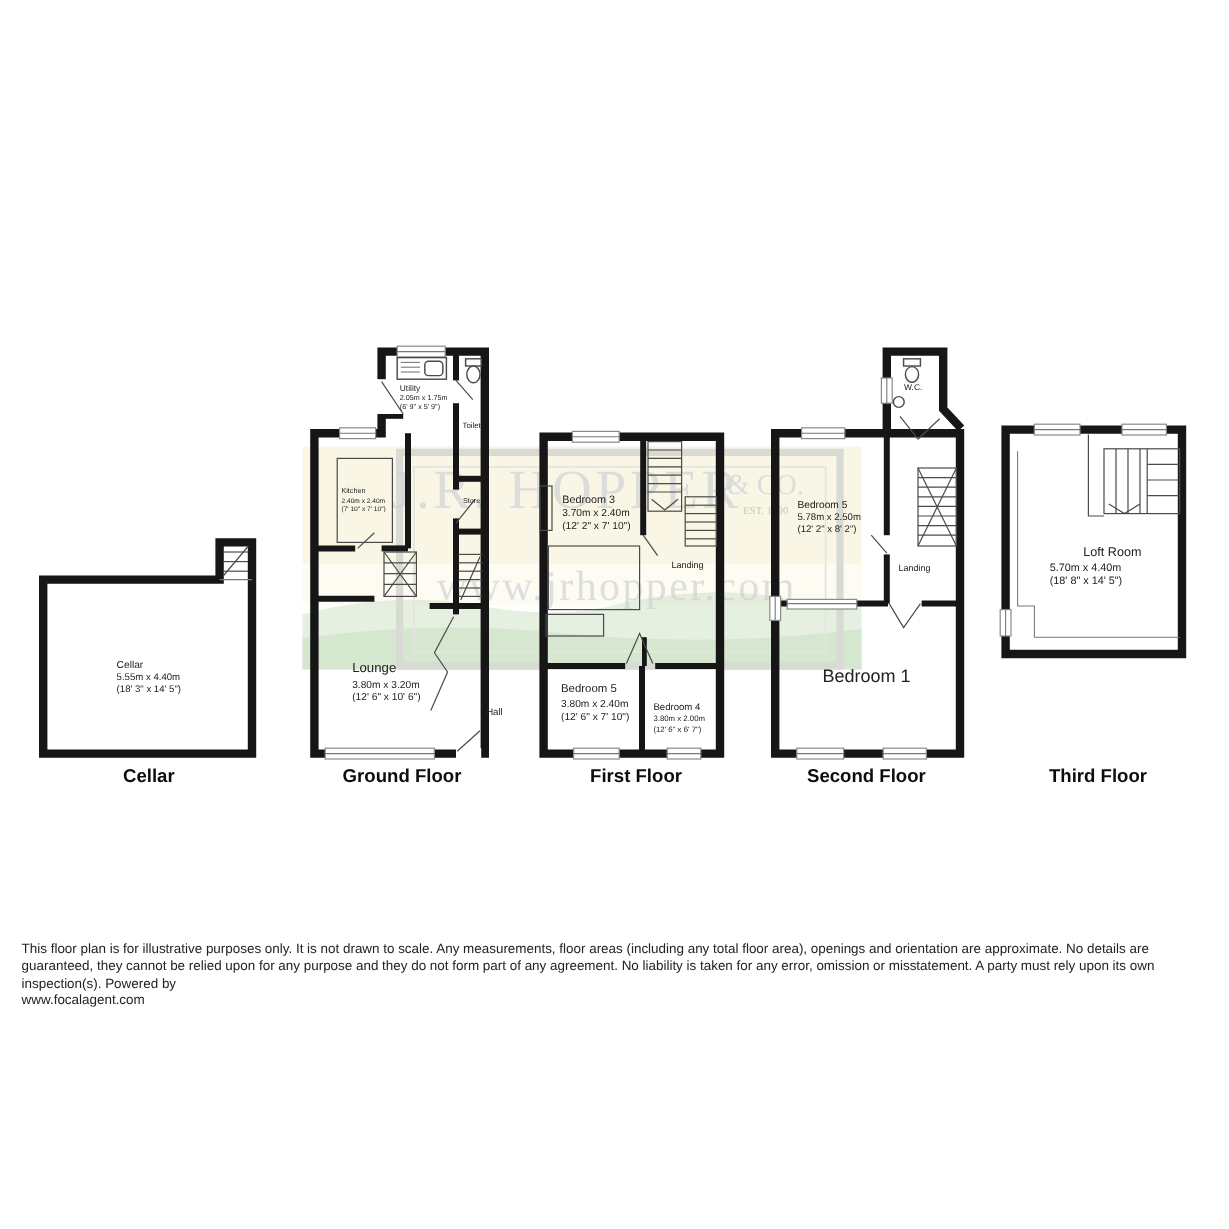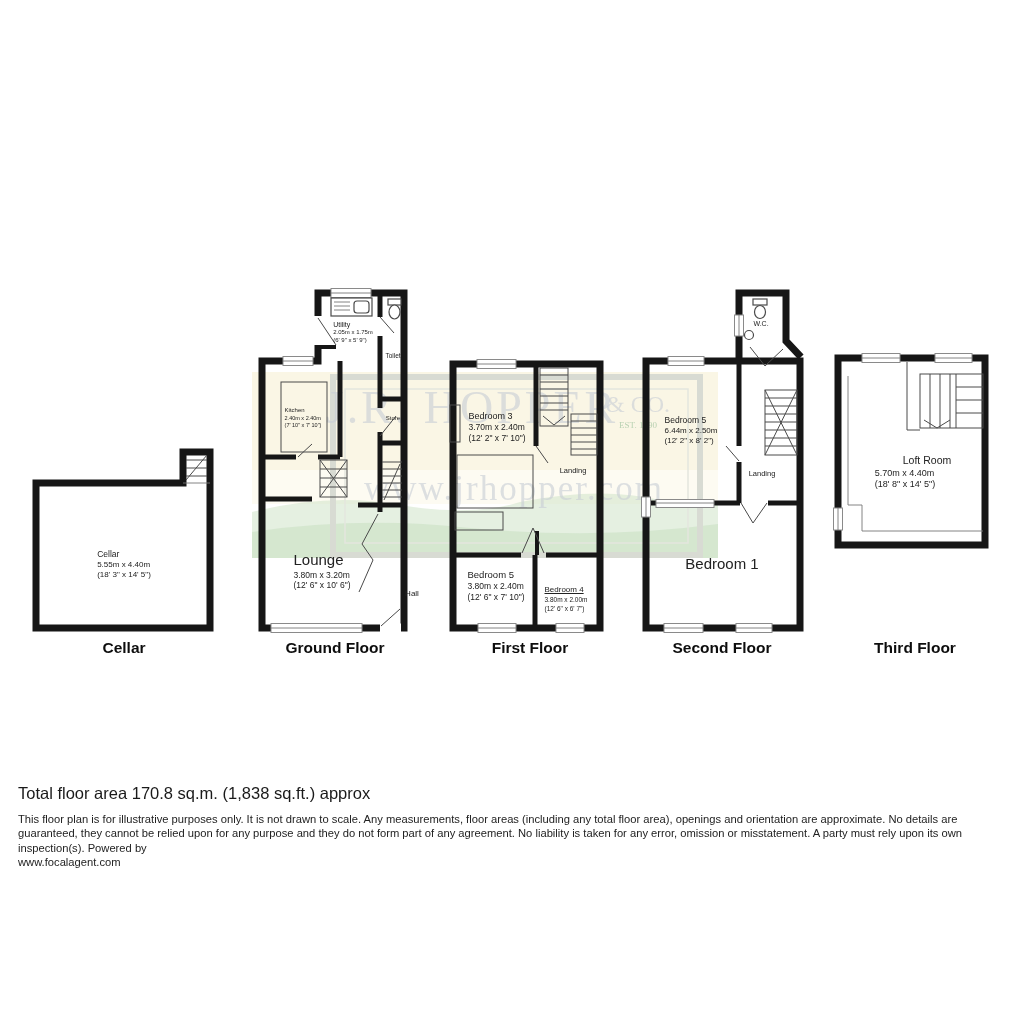--- a/index.html
+++ b/index.html
@@ -265,21 +265,21 @@
     <div class="rn" style="font-size:6px;">Kitchen</div>
     <div>2.40m x 2.40m</div>
     <div>(7' 10" x 7' 10")</div>
   </div>
 
   <div class="rl" style="left:393px;top:415px;font-size:6px;">
     <div class="rn">Store</div>
   </div>
 
   <div class="rl" style="left:322px;top:551px;font-size:8.5px;">
-    <div class="rn" style="font-size:15px;">Lounge</div>
+    <div class="rn" style="font-size:11px;">Lounge</div>
     <div>3.80m x 3.20m</div>
     <div>(12' 6" x 10' 6")</div>
   </div>
 
   <div class="rl" style="left:388px;top:589px;font-size:8px;margin-left:24px;">
     <div class="rn">Hall</div>
   </div>
 
   <div class="rl" style="left:497px;top:411px;font-size:8.5px;">
     <div class="rn" style="font-size:9px;">Bedroom 3</div>
@@ -291,32 +291,32 @@
     <div class="rn">Landing</div>
   </div>
 
   <div class="rl" style="left:496px;top:569px;font-size:8.5px;">
     <div class="rn" style="font-size:9.5px;">Bedroom 5</div>
     <div>3.80m x 2.40m</div>
     <div>(12' 6" x 7' 10")</div>
   </div>
 
   <div class="rl" style="left:566px;top:585px;font-size:6.5px;line-height:1.35;">
-    <div class="rn" style="font-size:8px;text-decoration:underline;">Bedroom 4</div>
+    <div class="rn" style="font-size:8px;">Bedroom 4</div>
     <div>3.80m x 2.00m</div>
     <div>(12' 6" x 6' 7")</div>
   </div>
 
   <div class="rl" style="left:761px;top:320px;font-size:7px;">
     <div class="rn">W.C.</div>
   </div>
 
   <div class="rl" style="left:691px;top:415px;font-size:8px;">
     <div class="rn" style="font-size:8.5px;">Bedroom 5</div>
-    <div>6.44m x 2.50m</div>
+    <div>5.78m x 2.50m</div>
     <div>(12' 2" x 8' 2")</div>
   </div>
 
   <div class="rl" style="left:762px;top:469px;font-size:7.5px;">
     <div class="rn">Landing</div>
   </div>
 
   <div class="rl" style="left:722px;top:555px;font-size:15px;">
     <div class="rn">Bedroom 1</div>
   </div>
@@ -327,20 +327,19 @@
     <div>(18' 8" x 14' 5")</div>
   </div>
 
   <div class="fl" style="left:124px;top:639px;">Cellar</div>
   <div class="fl" style="left:335px;top:639px;">Ground Floor</div>
   <div class="fl" style="left:530px;top:639px;">First Floor</div>
   <div class="fl" style="left:722px;top:639px;">Second Floor</div>
   <div class="fl" style="left:915px;top:639px;">Third Floor</div>
 
   <div class="footer">
-    <div class="total">Total floor area 170.8 sq.m. (1,838 sq.ft.) approx</div>
     <div class="disc">
       <span>This floor plan is for illustrative purposes only. It is not drawn to scale. Any measurements, floor areas (including any total floor area), openings and orientation are approximate. No details are guaranteed, they cannot be relied upon for any purpose and they do not form part of any agreement. No liability is taken for any error, omission or misstatement. A party must rely upon its own inspection(s). Powered by</span><br>
       <span>www.focalagent.com</span>
     </div>
   </div>
 
 </div>
 
 </body></html>

